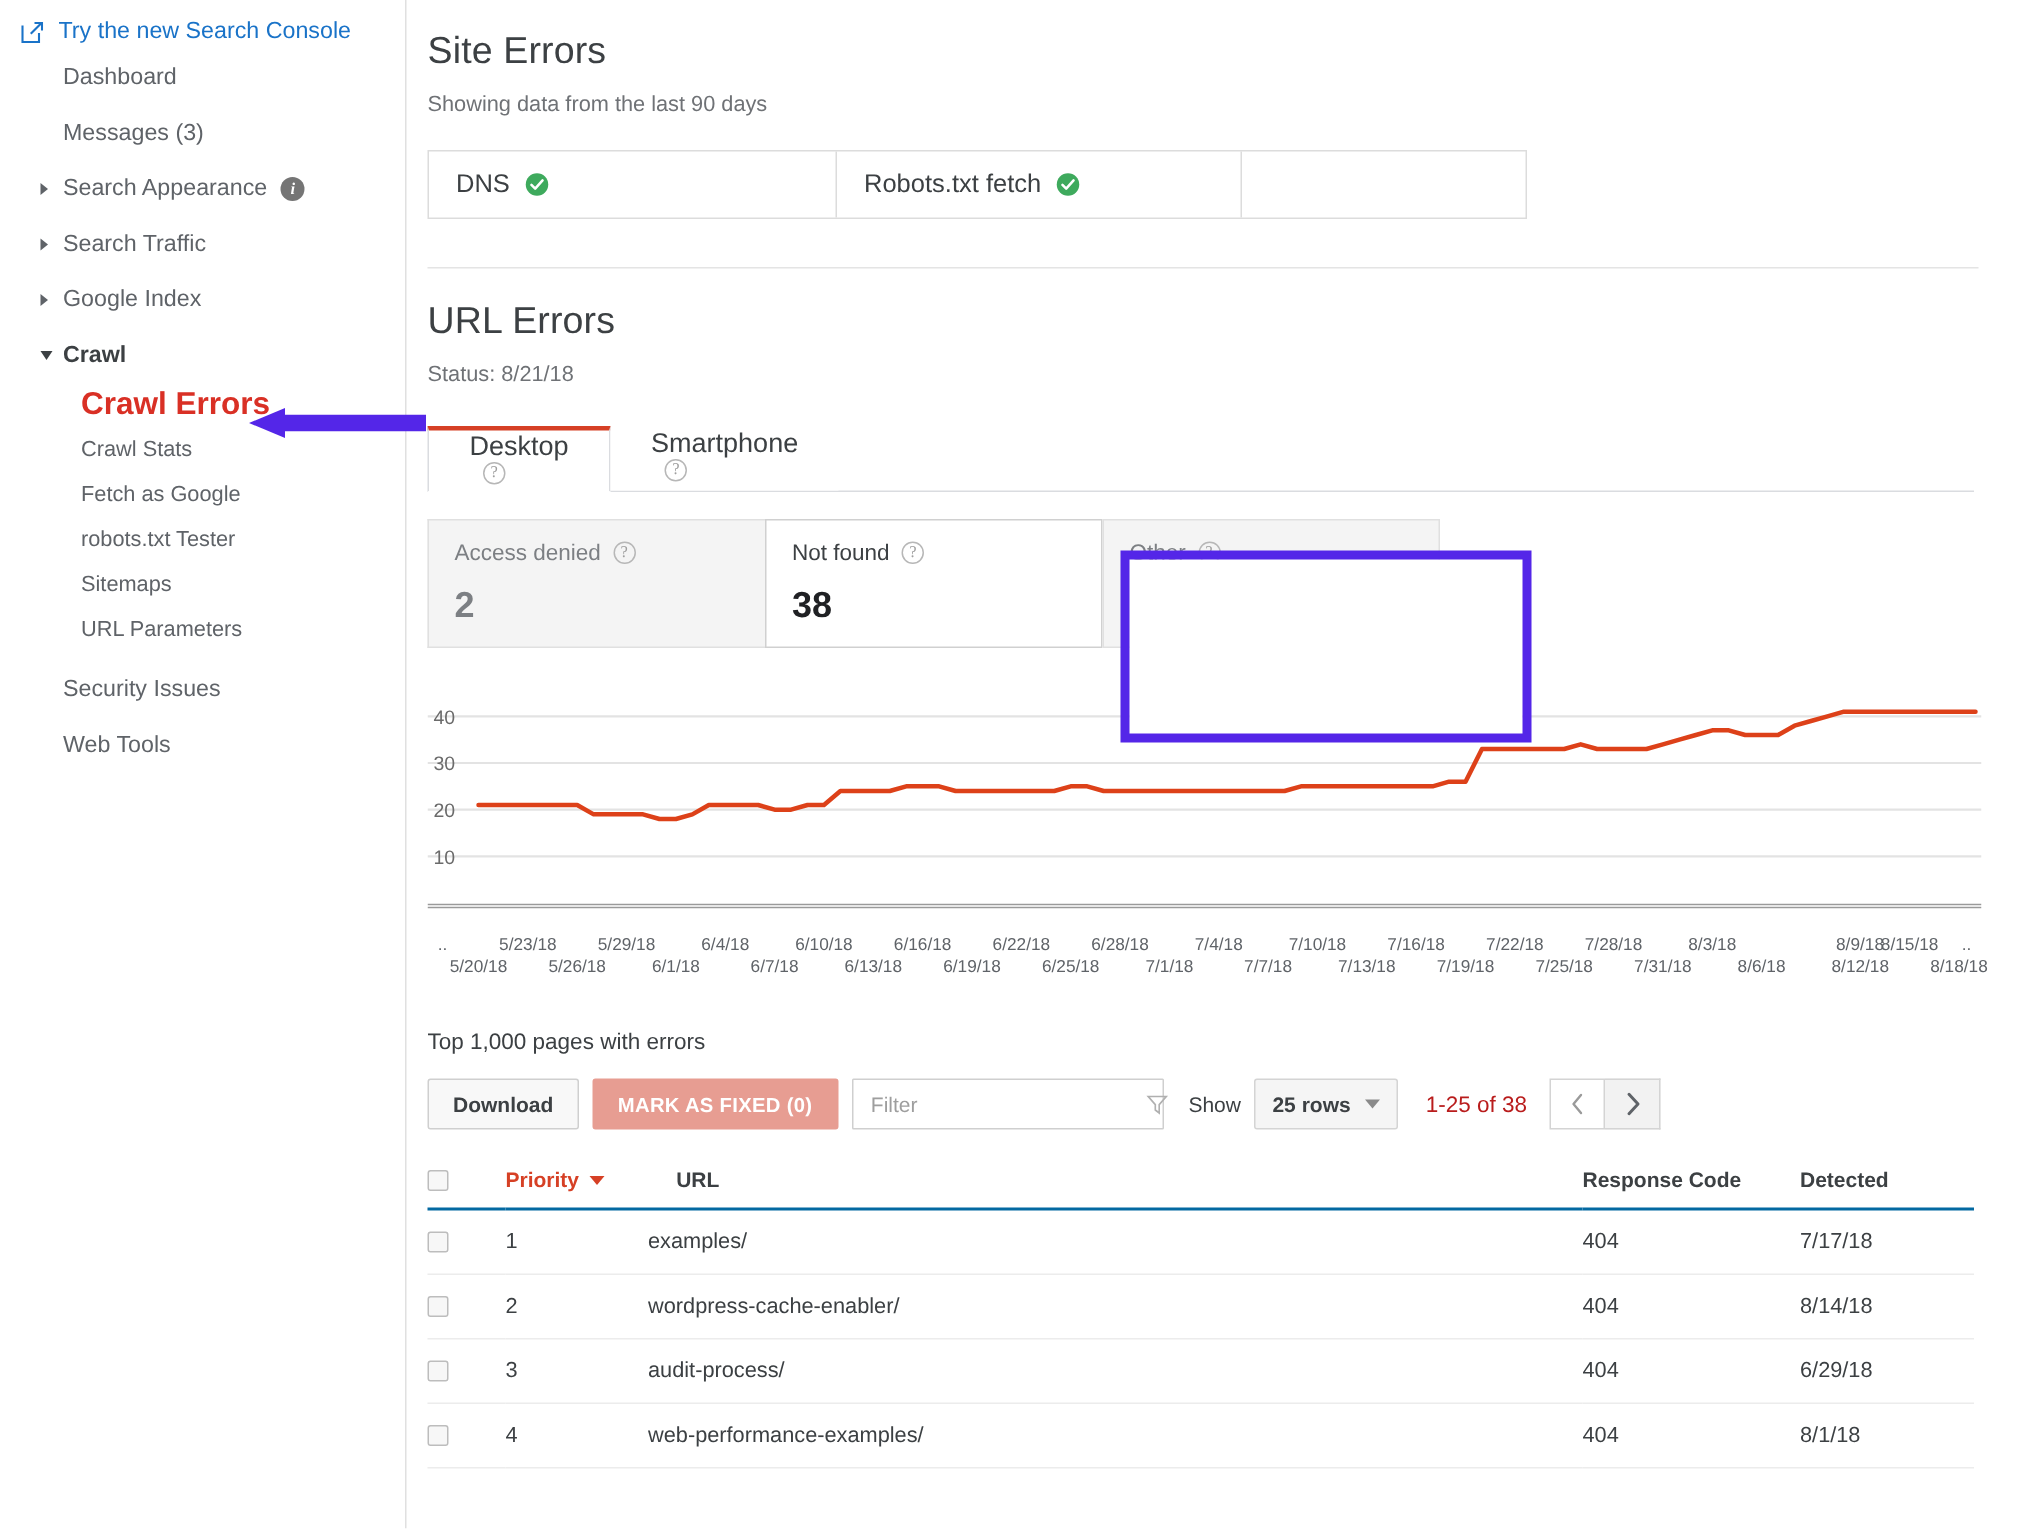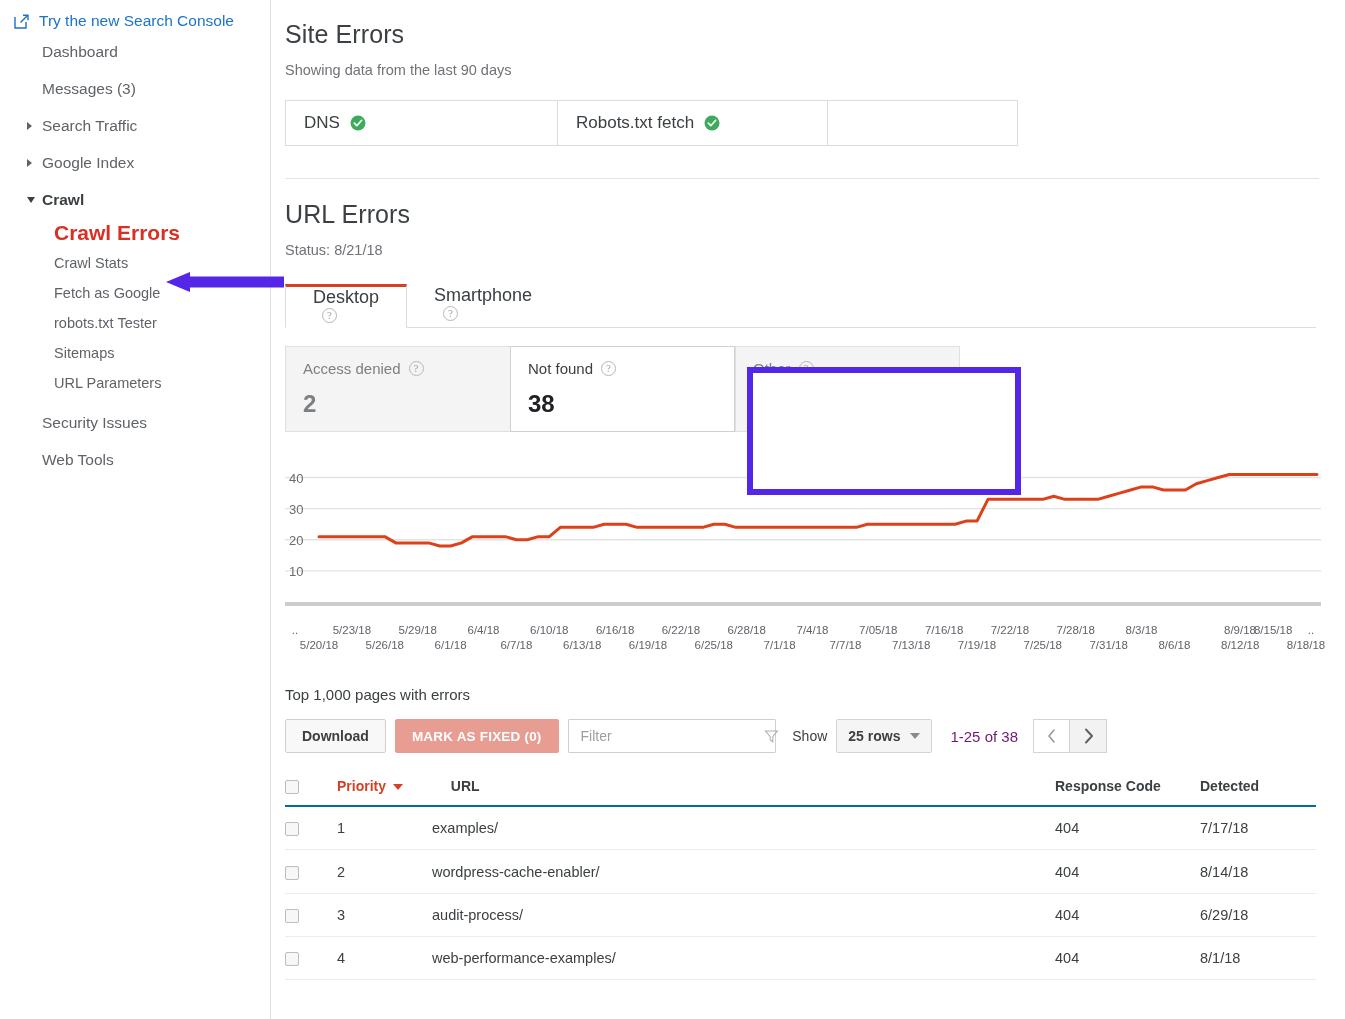--- a/index.html
+++ b/index.html
@@ -285,21 +285,21 @@
     display: flex; align-items: center;
     font-size: 14px; font-weight: bold; color: #3c4043;
     cursor: pointer;
   }
   .rows-select .dd-caret {
     margin-left: 10px; width: 0; height: 0;
     border-left: 5px solid transparent;
     border-right: 5px solid transparent;
     border-top: 6px solid #8a8a8a;
   }
-  .range-lbl { font-size: 15px; color: #701a75; margin: 0 15px 0 18px; }
+  .range-lbl { font-size: 15px; color: #b91c1c; margin: 0 15px 0 18px; }
   .pg-btn {
     width: 37px; height: 34px;
     border: 1px solid #d4d4d4;
     display: flex; align-items: center; justify-content: center;
     cursor: pointer; background: #fff;
   }
   .pg-btn.next { background: #f2f2f2; border-left: none; }
 
   
   table.errors {
@@ -360,20 +360,25 @@
     </div>
 
     <div class="nav-item top">
       <span>Dashboard</span>
     </div>
 
     <div class="nav-item top">
       <span>Messages (3)</span>
     </div>
 
+    <div class="nav-item">
+      <span class="caret"></span>
+      <span>Search Appearance</span>
+      <span class="info-badge">i</span>
+    </div>
 
     <div class="nav-item">
       <span class="caret"></span>
       <span>Search Traffic</span>
     </div>
 
     <div class="nav-item">
       <span class="caret"></span>
       <span>Google Index</span>
     </div>
@@ -502,21 +507,21 @@
           <div class="row r1" id="xrow1">
               <span style="left: 10px;">..</span>
               <span style="left: 66.9px;">5/23/18</span>
               <span style="left: 132.7px;">5/29/18</span>
               <span style="left: 198.5px;">6/4/18</span>
               <span style="left: 264.3px;">6/10/18</span>
               <span style="left: 330.1px;">6/16/18</span>
               <span style="left: 395.9px;">6/22/18</span>
               <span style="left: 461.7px;">6/28/18</span>
               <span style="left: 527.5px;">7/4/18</span>
-              <span style="left: 593.3px;">7/05/18</span>
+              <span style="left: 593.3px;">7/10/18</span>
               <span style="left: 659.1px;">7/16/18</span>
               <span style="left: 724.9px;">7/22/18</span>
               <span style="left: 790.7px;">7/28/18</span>
               <span style="left: 856.5px;">8/3/18</span>
               <span style="left: 955px;">8/9/18</span>
               <span style="left: 988.1px;">8/15/18</span>
               <span style="left: 1026px;">..</span>
             </div>
           <div class="row r2" id="xrow2">
               <span style="left: 34px;">5/20/18</span>

